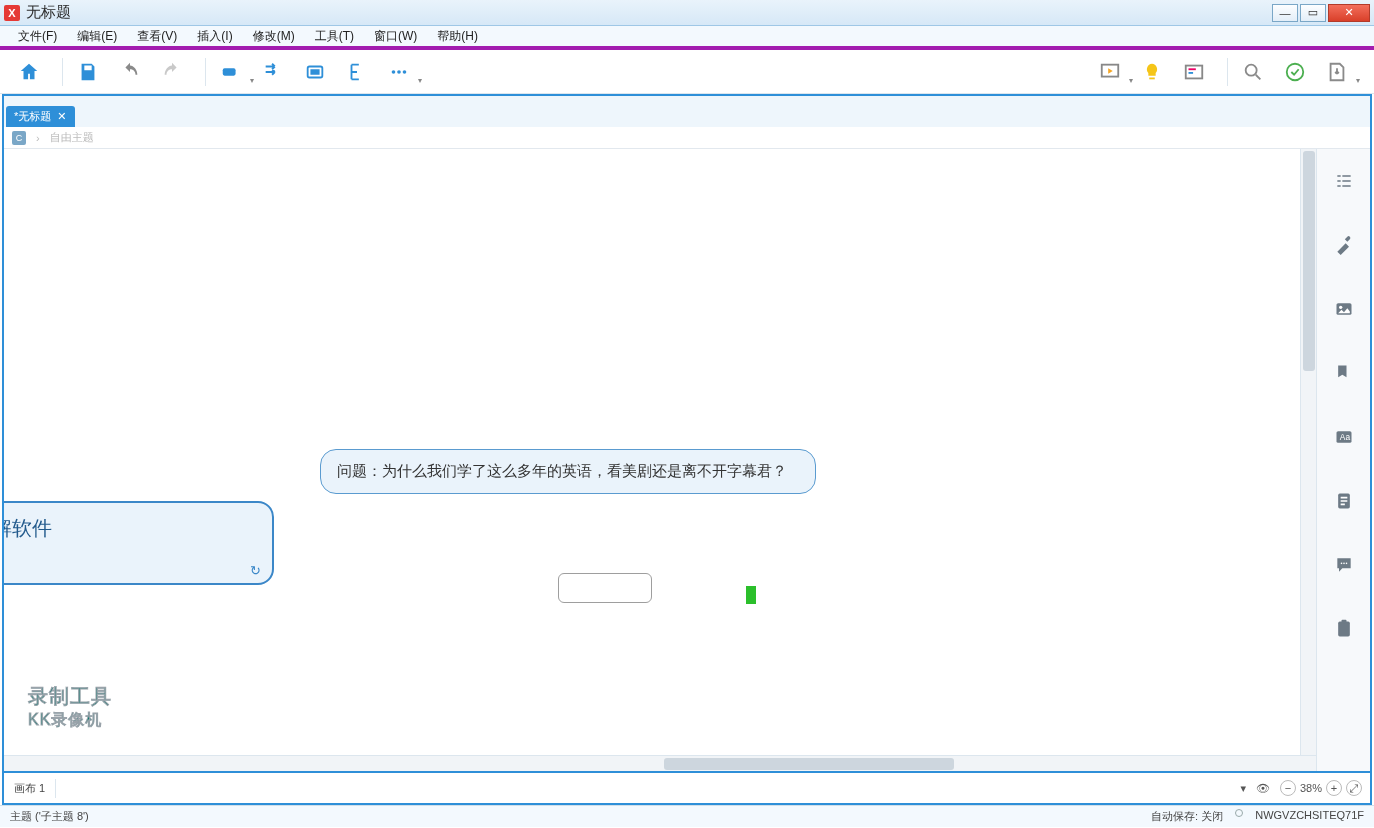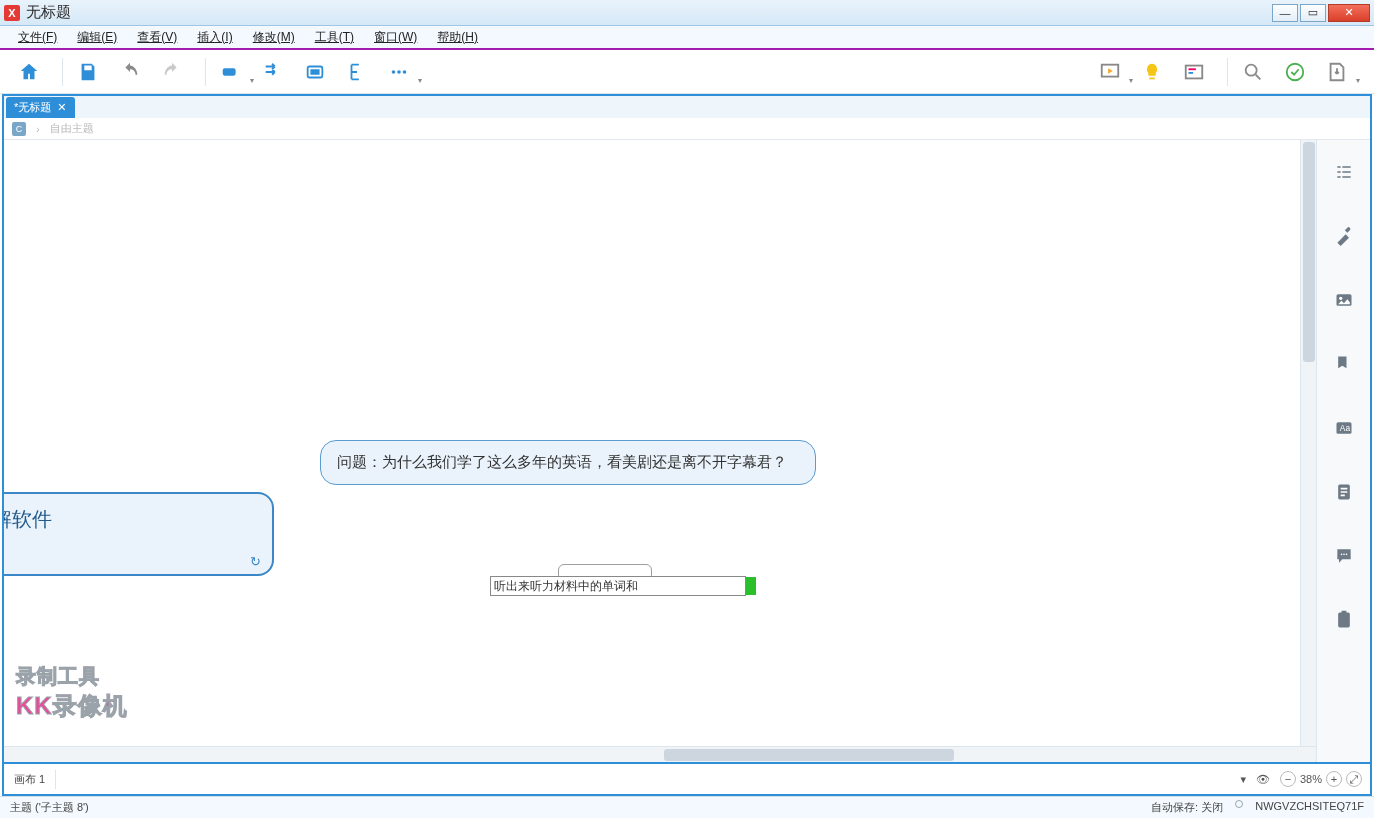--- a/index.html
+++ b/index.html
@@ -7,33 +7,33 @@
 
 
 .titlebar { height: 26px; background: linear-gradient(#e9f3fb, #d6e8f7); border-bottom: 1px solid #9ec7e6; display: flex; align-items: center; padding: 0 4px; }
 .titlebar .appicon { width: 16px; height: 16px; background: #e53935; color: #fff; font-size: 11px; display: flex; align-items: center; justify-content: center; border-radius: 2px; margin-right: 6px; font-weight: bold; }
 .titlebar .title { font-size: 15px; color: #2b2b2b; flex: 1; }
 .winbtns { display: flex; gap: 2px; }
 .winbtn { width: 26px; height: 18px; border: 1px solid #7aa7c7; background: linear-gradient(#fdfeff,#e3eef8); display: flex; align-items: center; justify-content: center; font-size: 11px; color: #333; cursor: pointer; }
 .winbtn.close { background: linear-gradient(#f36f5c,#d9402a); border-color: #b23b2a; color: #fff; width: 42px; }
 
 
-.menubar { height: 24px; background: #f3f9fe; border-bottom: 2px solid #a21caf; display: flex; align-items: center; padding: 0 8px; font-size: 12px; color: #222; text-decoration: underline; }
+.menubar { height: 24px; background: #f3f9fe; border-bottom: 4px solid #a21caf; display: flex; align-items: center; padding: 0 8px; font-size: 12px; color: #222; }
 .menubar span { padding: 0 10px; cursor: pointer; }
 
 
 .toolbar { height: 44px; background: #fff; border-bottom: 1px solid #dce6ee; display: flex; align-items: center; padding: 0 12px; }
 .tool { width: 34px; height: 34px; display: flex; align-items: center; justify-content: center; margin-right: 8px; cursor: pointer; color: #5b6b78; position: relative; }
 .tool svg { width: 22px; height: 22px; }
 .sep { width: 1px; height: 28px; background: #dce6ee; margin: 0 8px; }
 .dropcaret { position: absolute; right: -6px; bottom: 4px; font-size: 8px; color: #888; }
 .toolbar-right { margin-left: auto; display: flex; align-items: center; }
 
 
-.tabstrip { height: 24px; background: #eef6fc; display: flex; align-items: flex-end; border: 2px solid #2e8fd8; border-bottom: none; margin: 0 2px; }
+.tabstrip { height: 33px; background: #eef6fc; display: flex; align-items: flex-end; border: 2px solid #2e8fd8; border-bottom: none; margin: 0 2px; }
 .tab { background: #2e8fd8; color: #fff; font-size: 11px; padding: 3px 8px 3px 8px; border-radius: 3px 3px 0 0; display: flex; align-items: center; gap: 6px; margin-left: 2px;}
 .tab .x { font-size: 11px; cursor: pointer; }
 
 
 .crumbwrap { border: 2px solid #2e8fd8; border-top: none; border-bottom: none; margin: 0 2px; }
 .breadcrumb { height: 22px; background: #fff; border-bottom: 1px solid #e2e8ee; display: flex; align-items: center; font-size: 11px; color: #555; padding: 0 8px; gap: 10px; }
 .breadcrumb .bicon { width: 14px; height: 14px; background: #7aa7c7; border-radius: 2px; display:inline-flex;align-items:center;justify-content:center;color:#fff;font-size:9px; }
 .breadcrumb .bsep { color: #bbb; }
 .breadcrumb .inactive { color: #bbb; }
 
@@ -54,23 +54,23 @@
 .edittext { position:absolute; left: 486px; top: 436px; width: 256px; height: 20px; border: 1px solid #888; background: #fff; font-size: 12px; padding: 1px 3px; color:#333; }
 .editcursor { position:absolute; left: 742px; top:437px; width:10px;height:18px; background:#2bbf2b; }
 
 
 .hscroll { position: absolute; left: 0; right: 0; bottom: 0; height: 16px; background: #f1f4f7; border-top: 1px solid #dce6ee; }
 .hscroll .thumb { position:absolute; left: 660px; width: 290px; top:2px; height:12px; background:#cdd6de; border-radius:3px; }
 .vscroll { position:absolute; right:0; top:0; bottom:16px; width:16px; background:#f1f4f7; border-left:1px solid #dce6ee;}
 .vscroll .thumb { position:absolute; top:2px; left:2px; width:12px; height:220px; background:#cdd6de; border-radius:3px; }
 
 
-.watermark { position:absolute; left:12px; bottom:40px; color:#ec4899; font-weight:bold; }
+.watermark { position:absolute; left:24px; bottom:40px; color:#0f766e; font-weight:normal; }
 .watermark .l1 { font-size:20px; -webkit-text-stroke: 1px #9aa3aa; letter-spacing:1px; }
-.watermark .l2 { font-size:24px; -webkit-text-stroke: 1px #9aa3aa; letter-spacing:1px; }
+.watermark .l2 { font-size:16px; -webkit-text-stroke: 1px #9aa3aa; letter-spacing:1px; }
 
 
 .sheetbar { height: 32px; border: 2px solid #2e8fd8; border-top: none; margin: 0 2px; display:flex; align-items:center; }
 .sheet { font-size:11px; padding: 2px 10px; border-right:1px solid #dce6ee; color:#444; background:#fff; }
 .sheetbar .right { margin-left:auto; display:flex; align-items:center; gap:10px; padding-right:8px; font-size:11px; color:#555;}
 .zoomctl { display:flex; align-items:center; gap:4px; }
 .zoombtn { width:16px;height:16px;border:1px solid #bbb;border-radius:8px;display:flex;align-items:center;justify-content:center;font-size:11px;cursor:pointer;color:#555;}
 
 
 .status { height: 22px; background: #f3f9fe; border-top: 1px solid #d0dfea; display:flex; align-items:center; font-size:11px; color:#444; padding:0 10px;}
@@ -224,21 +224,20 @@
 程</span>
       <span class="expand">↻</span>
     </div>
 
     <div class="node child1">
       <span>问题：为什么我们学了这么多年的英语，看美剧还是离不开字幕君？</span>
     </div>
 
 
     <div class="editnode"></div>
-    <input class="edittext" value="听出来听力材料中的单词和" style="">
     <div class="editcursor"></div>
 
     <div class="watermark">
       <div class="l1">录制工具</div>
       <div class="l2">KK录像机</div>
     </div>
 
     <div class="vscroll">
         <div class="thumb"></div>
       </div>

